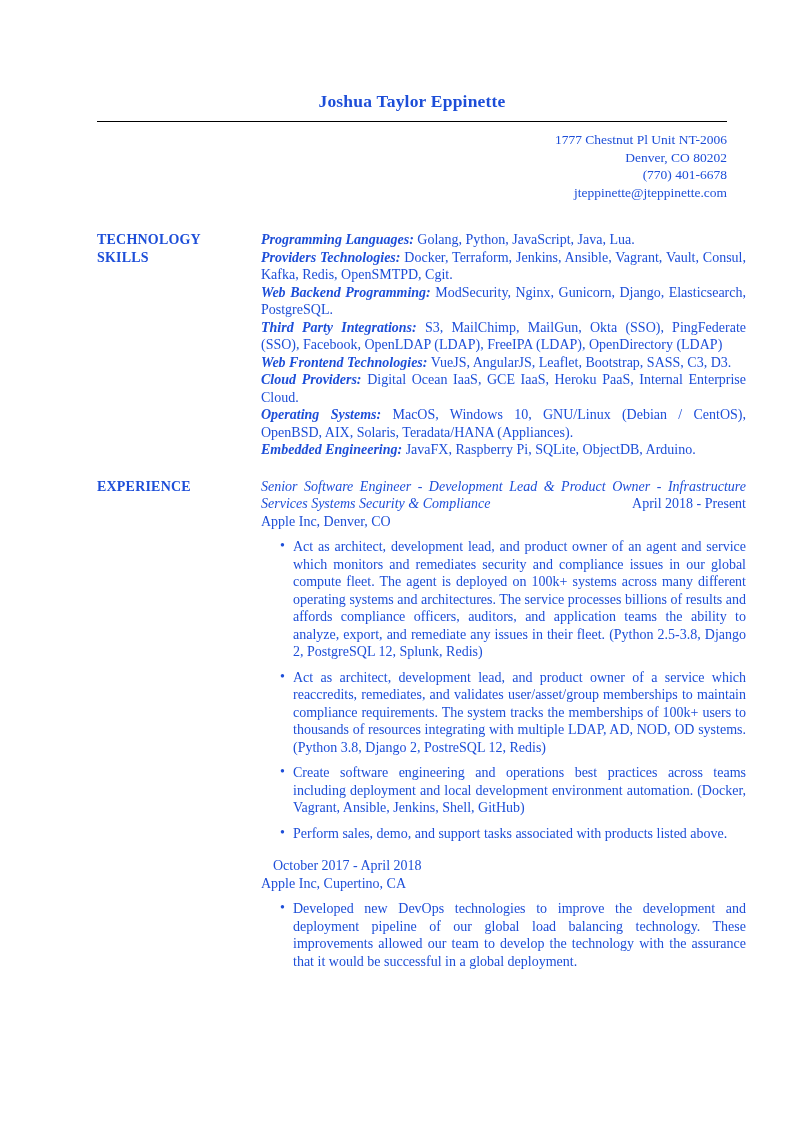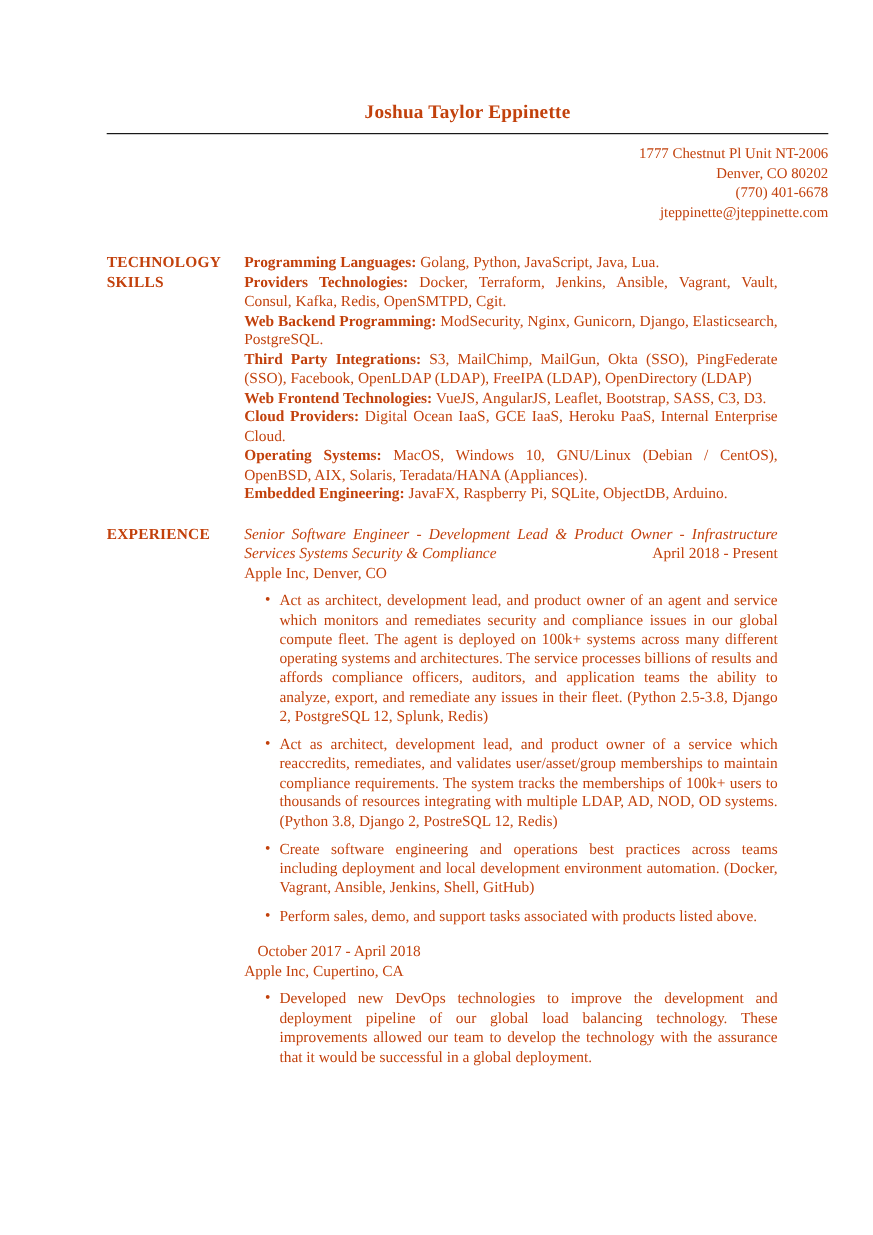--- a/index.html
+++ b/index.html
@@ -1,24 +1,24 @@
 <!DOCTYPE html>
 <html><head>
 <meta charset="utf-8">
 <style>
   html,body { margin:0; padding:0; background:#e8e8e8; }
   .page {
     position: relative;
     width: 794px; height: 1123px;
     margin: 0 auto;
     background: #ffffff;
-    color: #c2410c;
+    color: #1d4ed8;
     font-family: "Liberation Serif", "DejaVu Serif", serif;
     box-sizing: border-box;
-    padding: 90px 41px 0 97px;
+    padding: 90px 67px 0 97px;
     overflow: hidden;
   }
   .name {
     text-align: center;
     font-size: 17.5px;
     font-weight: bold;
     line-height: 22px;
     letter-spacing: 0.2px;
   }
   .rule {
@@ -26,40 +26,40 @@
     border-top: 1.6px solid #000;
     margin: 9px 0 0 0;
   }
   .contact {
     margin-top: 9px;
     text-align: right;
     font-size: 13.5px;
     line-height: 17.5px;
   }
   .contact div { margin:0; }
-  .section { display: flex; }
+  .section { display: flex; gap: 39px; }
   .section.skills { margin-top: 30px; }
   .section.experience { margin-top: 19px; }
   .section-label {
     width: 125px;
     flex: 0 0 125px;
     font-weight: bold;
     font-size: 14px;
     line-height: 17.5px;
     letter-spacing: 0.2px;
   }
   .section-content {
     width: 485px;
     flex: 0 0 485px;
     font-size: 14px;
     line-height: 17.5px;
     text-align: justify;
   }
   .skill { margin: 0; }
-  .skill .lbl { font-weight: bold; }
+  .skill .lbl { font-weight: bold; font-style: italic; }
   .job-head { position: relative; }
   .job-title { font-style: italic; }
   .job1-date {
     position: absolute;
     top: 17.5px; right: 0;
     font-style: normal;
     background: #fff;
   }
   .job-head-row { display: flex; justify-content: space-between; }
   .job-head-row .job-title { flex: 1 1 auto; }

